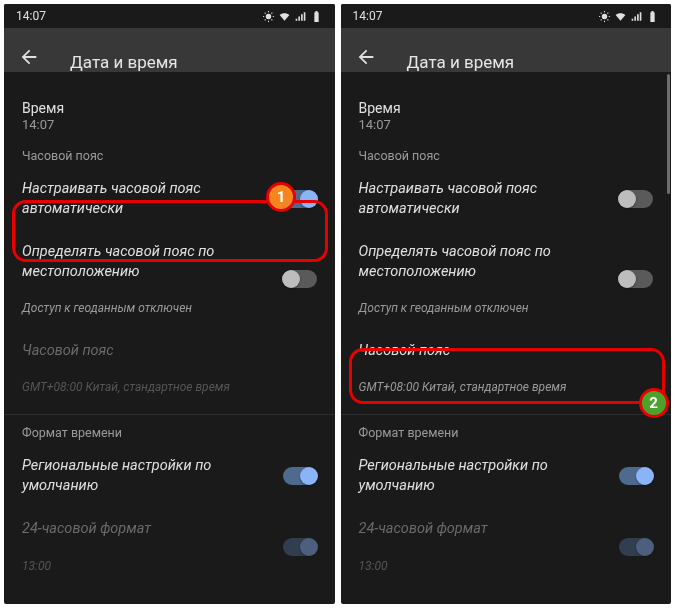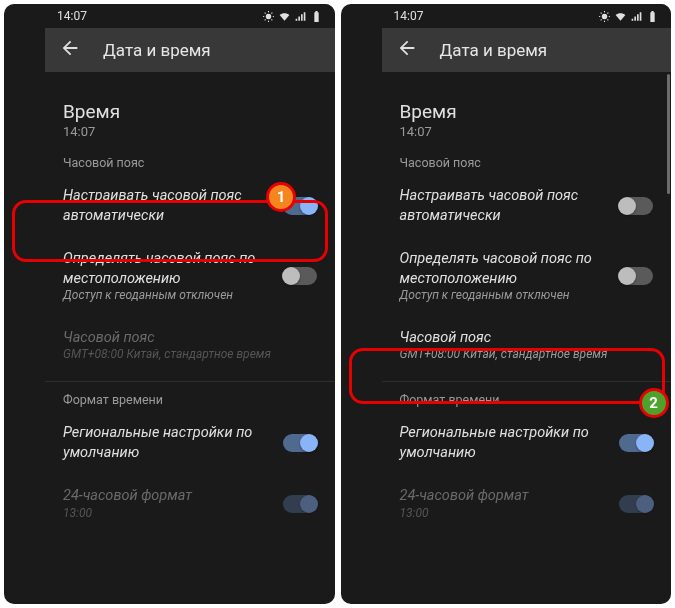--- a/index.html
+++ b/index.html
@@ -15,62 +15,61 @@
     gap: 6px;
     padding: 4px;
   }
   .phone {
     width: 332px;
     height: 600px;
     background: #1a1a1a;
     color: #e0e0e0;
     overflow: hidden;
     position: relative;
-    border-radius: 10px;
-    padding-left: 41px;
+    border-radius: 2px;
   }
   .status-bar {
     height: 24px;
     display: flex;
     justify-content: space-between;
     align-items: center;
     padding: 0 12px;
     font-size: 12px;
     color: #e0e0e0;
     background: #1a1a1a;
   }
   .status-icons { display: flex; align-items: center; gap: 3px; }
   .status-icons svg { width: 13px; height: 13px; fill: #e0e0e0; }
   .app-bar {
     height: 44px;
     background: #383838;
     display: flex;
-    align-items: center;
+    align-items: flex-end;
     padding: 0 14px;
-    gap: 22px;
+    gap: 30px;
   }
   .back-arrow svg { width: 22px; height: 22px; fill: #e0e0e0; }
   .app-title { font-size: 17px; font-weight: 400; color: #e6e6e6; }
   .content { padding: 6px 0; }
   .section { padding: 12px 18px 4px; }
   .section:first-child { padding-top: 22px; }
   .setting-row {
     display: flex;
     align-items: center;
     justify-content: space-between;
     padding: 12px 18px 12px 18px;
     min-height: 56px;
   }
   .setting-text { flex: 1; padding-right: 10px; font-style: italic; }
   .setting-title { font-size: 14.5px; line-height: 1.35; color: #e0e0e0; }
-  .setting-sub { font-size: 12px; color: #9a9a9a; margin-top: 0; line-height: 1.3; }
+  .setting-sub { font-size: 12px; color: #9a9a9a; margin-top: 20px; line-height: 1.3; }
   .disabled .setting-title { color: #6a6a6a; }
   .disabled .setting-sub { color: #555; }
   .subhead { font-size: 12.5px; color: #9a9a9a; }
-  .time-big { font-size: 19px; color: #e0e0e0; }
+  .time-big { font-size: 14px; color: #e0e0e0; }
   .time-sub { font-size: 13px; color: #9a9a9a; margin-top: 1px; }
 
   
   .toggle {
     width: 34px; height: 18px;
     background: #5a5a5a;
     border-radius: 10px;
     position: relative;
     flex-shrink: 0;
   }

